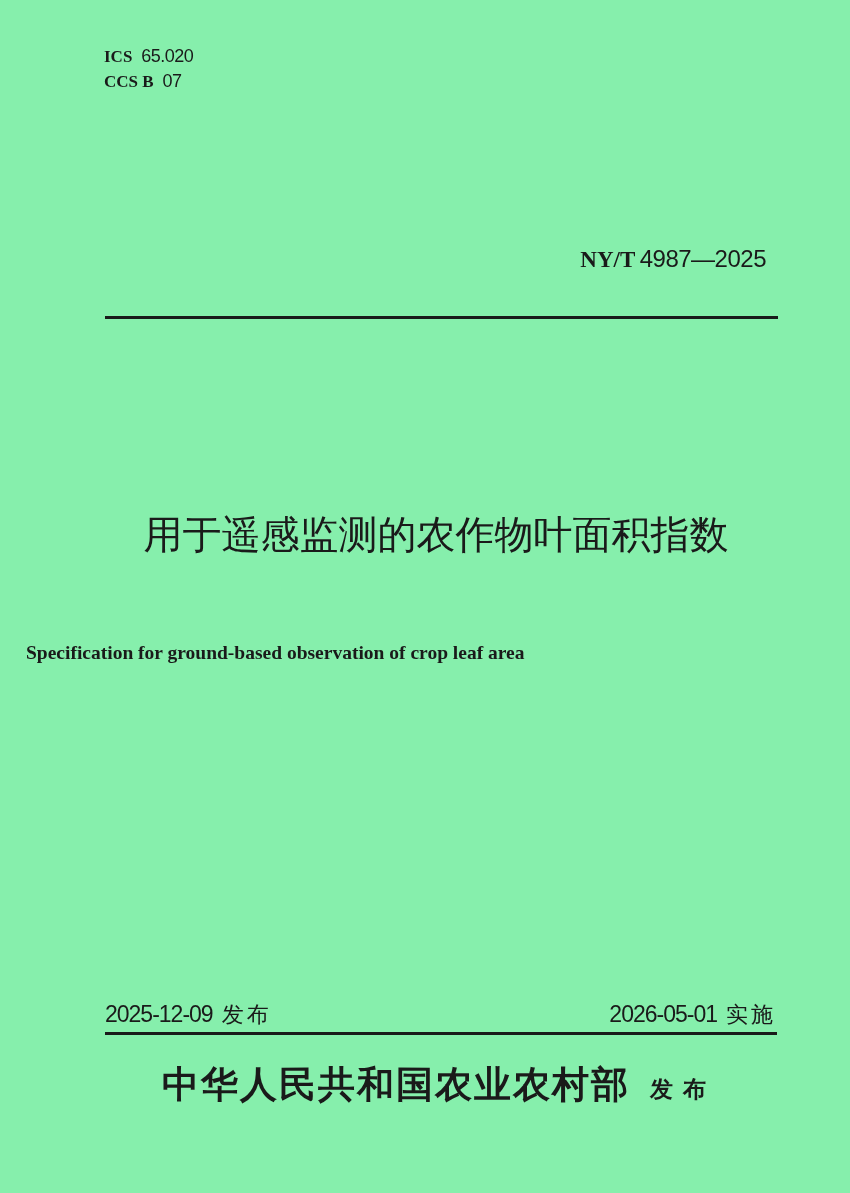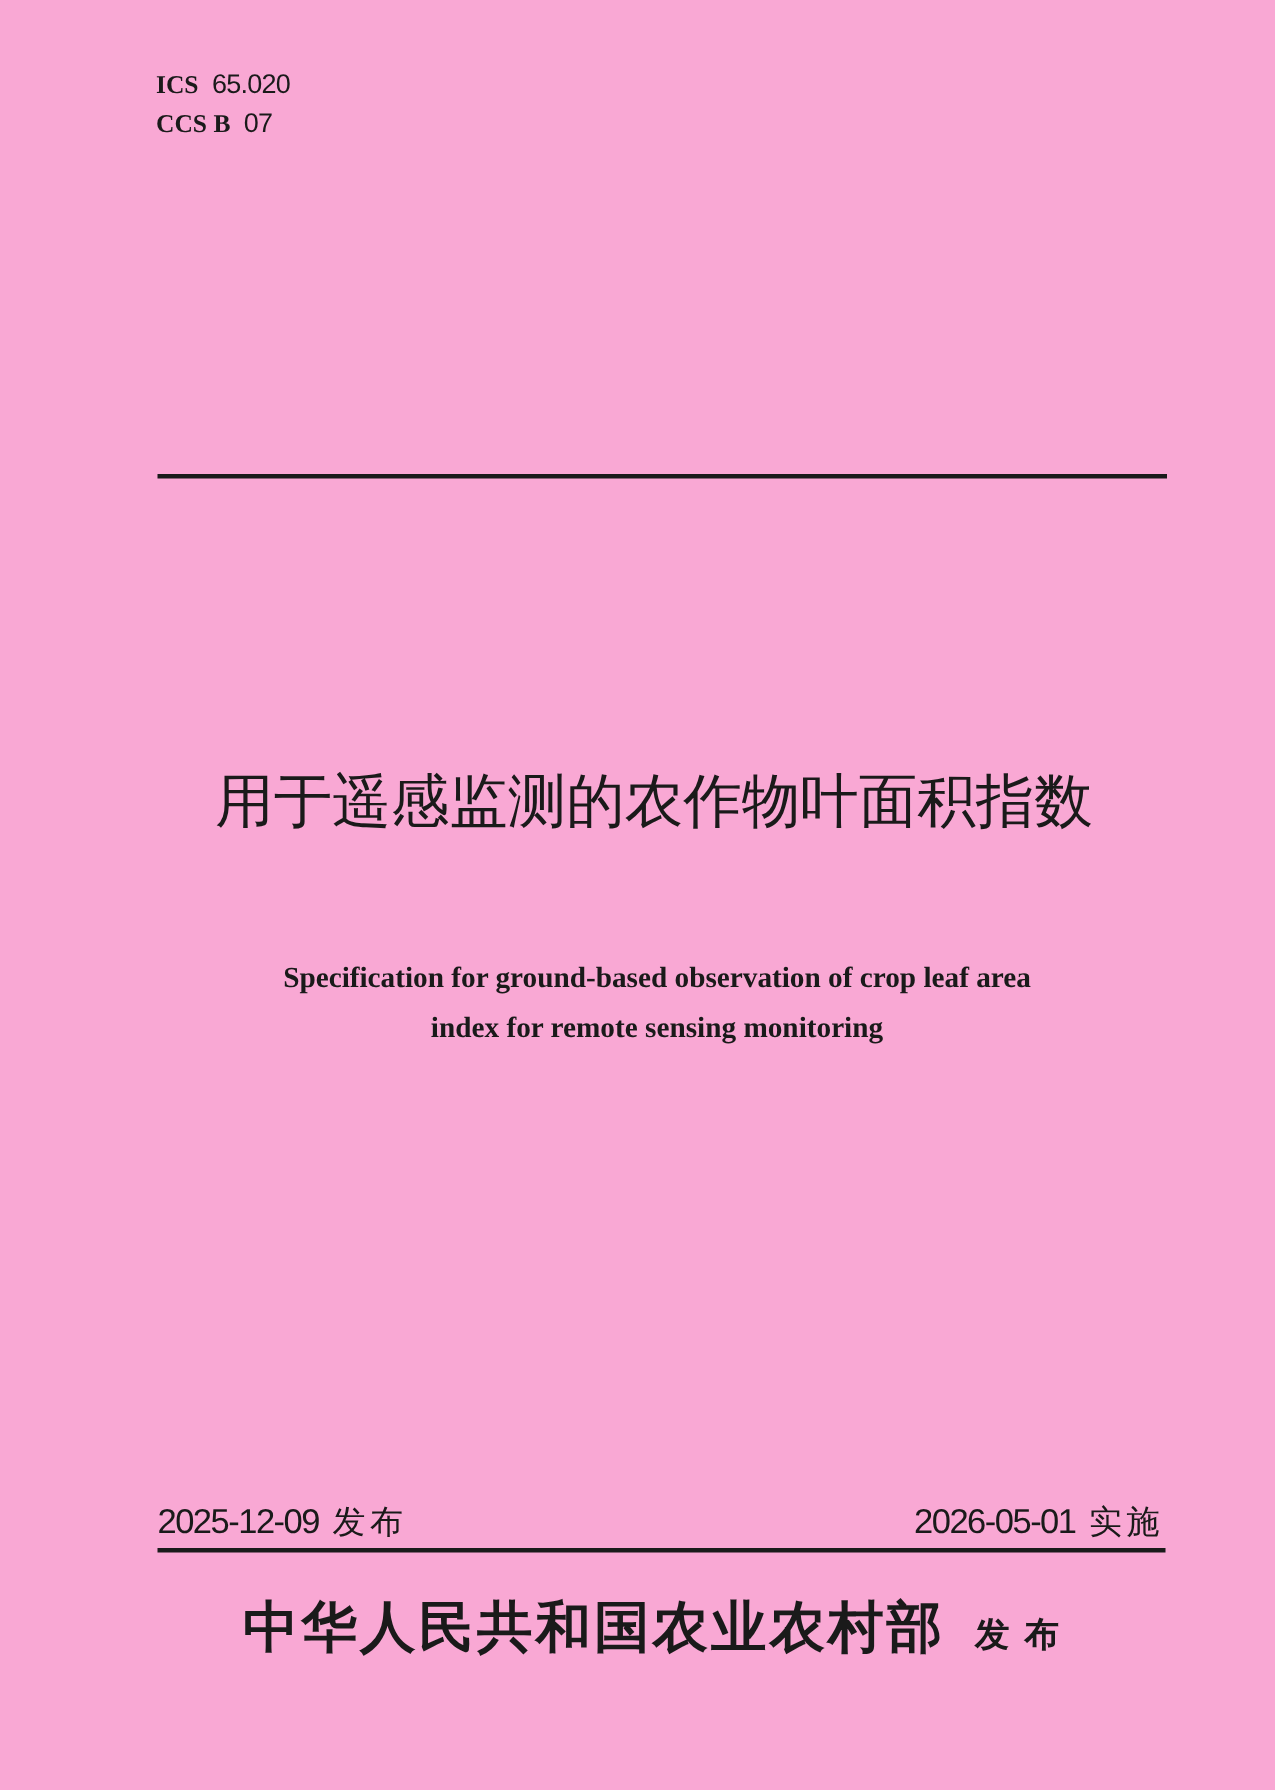--- a/index.html
+++ b/index.html
@@ -6,21 +6,21 @@
   html, body { background: #ffffff; }
   body {
     width: 850px; height: 1193px;
     font-family: "Liberation Sans", sans-serif;
     color: #1a1a1a;
     position: relative;
     overflow: hidden;
   }
   .page {
     position: absolute; inset: 0;
-    background: #f9a8d4;
+    background: #86efac;
   }
 
   
   .ics-block {
     position: absolute; left: 104px; top: 44px;
     line-height: 24px; white-space: nowrap;
   }
   .ics-label {
     font-family: "Liberation Serif", serif;
     font-weight: bold; font-size: 17px;
@@ -73,21 +73,20 @@
     padding-left: 22px;
     text-align: center;
     font-family: "Liberation Sans", sans-serif;
     font-weight: normal; font-size: 39px; line-height: 59px;
   }
 
   
   .subtitle-en {
     position: absolute; left: 0; right: 0; top: 636px;
     padding-left: 26px;
-    text-align: center;
     font-family: "Liberation Serif", serif;
     font-weight: bold; font-size: 19.5px; line-height: 33px;
   }
 
   
   .date-row {
     position: absolute; left: 105px; right: 74px; top: 1000px;
     display: flex; justify-content: space-between; align-items: baseline;
     white-space: nowrap;
   }
@@ -122,30 +121,32 @@
 
 <div class="page">
 
   <div class="ics-block">
     <div><span class="ics-label">ICS</span>&nbsp;&nbsp;<span class="ics-value">65.020</span></div>
     <div><span class="ics-label">CCS B</span>&nbsp;&nbsp;<span class="ics-value">07</span></div>
   </div>
 
 
 
+  <div class="std-code">
+    <span class="std-code-prefix">NY/T</span>&nbsp;<span class="std-code-number">4987—2025</span>
+  </div>
 
   <div class="rule rule-top"></div>
 
   <div class="main-title">
     <div>用于遥感监测的农作物叶面积指数</div>
   </div>
 
   <div class="subtitle-en">
     <div>Specification for ground-based observation of crop leaf area</div>
-    <div>index for remote sensing monitoring</div>
   </div>
 
   <div class="date-row">
     <div>
       <span class="date-num">2025-12-09</span><span class="date-label">发布</span>
     </div>
     <div>
       <span class="date-num">2026-05-01</span><span class="date-label">实施</span>
     </div>
   </div>

